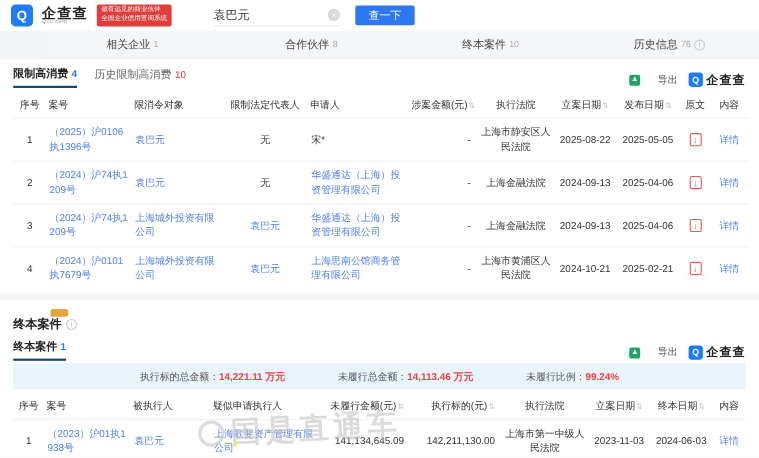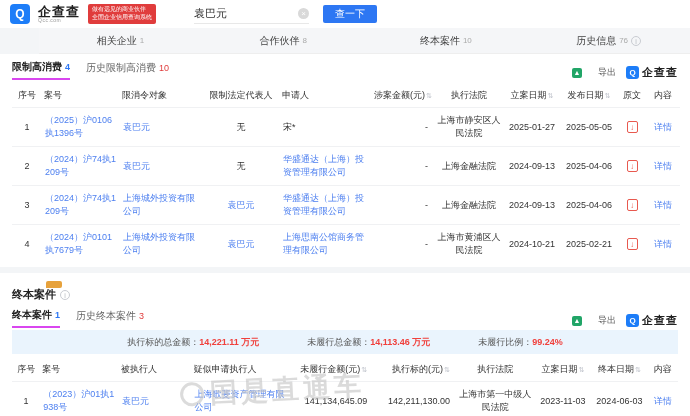--- a/index.html
+++ b/index.html
@@ -42,21 +42,21 @@
   .info-i:after { content:"i"; }
 
   
   .card { background:#fff; padding:6px 12px 4px; }
   .card1 { min-height:202px; }
   .gap { height:6px; }
   .sec-head { display:flex; align-items:flex-end; }
   .sub-tabs { display:flex; gap:16px; }
   .s-tab { font-size:10px; color:#666; padding-bottom:4px; cursor:pointer; display:flex; gap:3px; align-items:center;}
   .s-tab .cnt { color:#e03c3c; font-size:9px; }
-  .s-tab.active { color:#222; font-weight:bold; border-bottom:2px solid #d946ef; }
+  .s-tab.active { color:#222; font-weight:bold; border-bottom:2px solid #0c4a6e; }
   .s-tab.active .cnt { color:#2d77f3; }
   .head-right { margin-left:auto; display:flex; align-items:center; gap:10px; }
   .export { display:flex; align-items:center; gap:16px; font-size:9px; color:#555; cursor:pointer; }
   .xls-ic { width:10px; height:10px; background:#21a567; border-radius:2px; color:#fff; font-size:7px; line-height:10px; text-align:center; }
   .brand { display:flex; align-items:center; gap:3px; }
   .brand .bsq { width:13px; height:13px; background:#1d7df8; border-radius:3px; color:#fff; font-size:8px; font-weight:bold; line-height:13px; text-align:center; }
   .brand .btx { font-size:11px; font-weight:bold; color:#222; letter-spacing:1px; }
 
   
   table { width:100%; border-collapse:collapse; table-layout:fixed; margin-top:4px; }
@@ -178,21 +178,21 @@
       </thead>
       <tbody>
         <tr>
           <td>1</td>
           <td class="l"><a class="link">（2025）沪0106执1396号</a></td>
           <td class="l"><a class="link">袁巴元</a></td>
           <td>无</td>
           <td class="l">宋*</td>
           <td class="r">-</td>
           <td>上海市静安区人民法院</td>
-          <td>2025-01-27</td>
+          <td>2025-08-22</td>
           <td>2025-05-05</td>
           <td><span class="pdf-ic">↓</span></td>
           <td><a class="link">详情</a></td>
         </tr>
         <tr>
           <td>2</td>
           <td class="l"><a class="link">（2024）沪74执1209号</a></td>
           <td class="l"><a class="link">袁巴元</a></td>
           <td>无</td>
           <td class="l"><a class="link">华盛通达（上海）投资管理有限公司</a></td>
@@ -239,24 +239,20 @@
     <div class="sec2-title">
       <span class="new-badge"></span>
       <span class="t">终本案件</span>
       <i class="info-i"></i>
     </div>
     <div class="sec-head">
       <div class="sub-tabs">
         <div class="s-tab active">
           <span>终本案件</span>
             <span class="cnt">1</span>
-        </div>
-        <div class="s-tab">
-          <span>历史终本案件</span>
-            <span class="cnt">3</span>
         </div>
       </div>
       <div class="head-right">
         <div class="export">
           <span class="xls-ic">▲</span>
           <span>导出</span>
         </div>
         <div class="brand">
           <span class="bsq">Q</span>
           <span class="btx">企查查</span>

